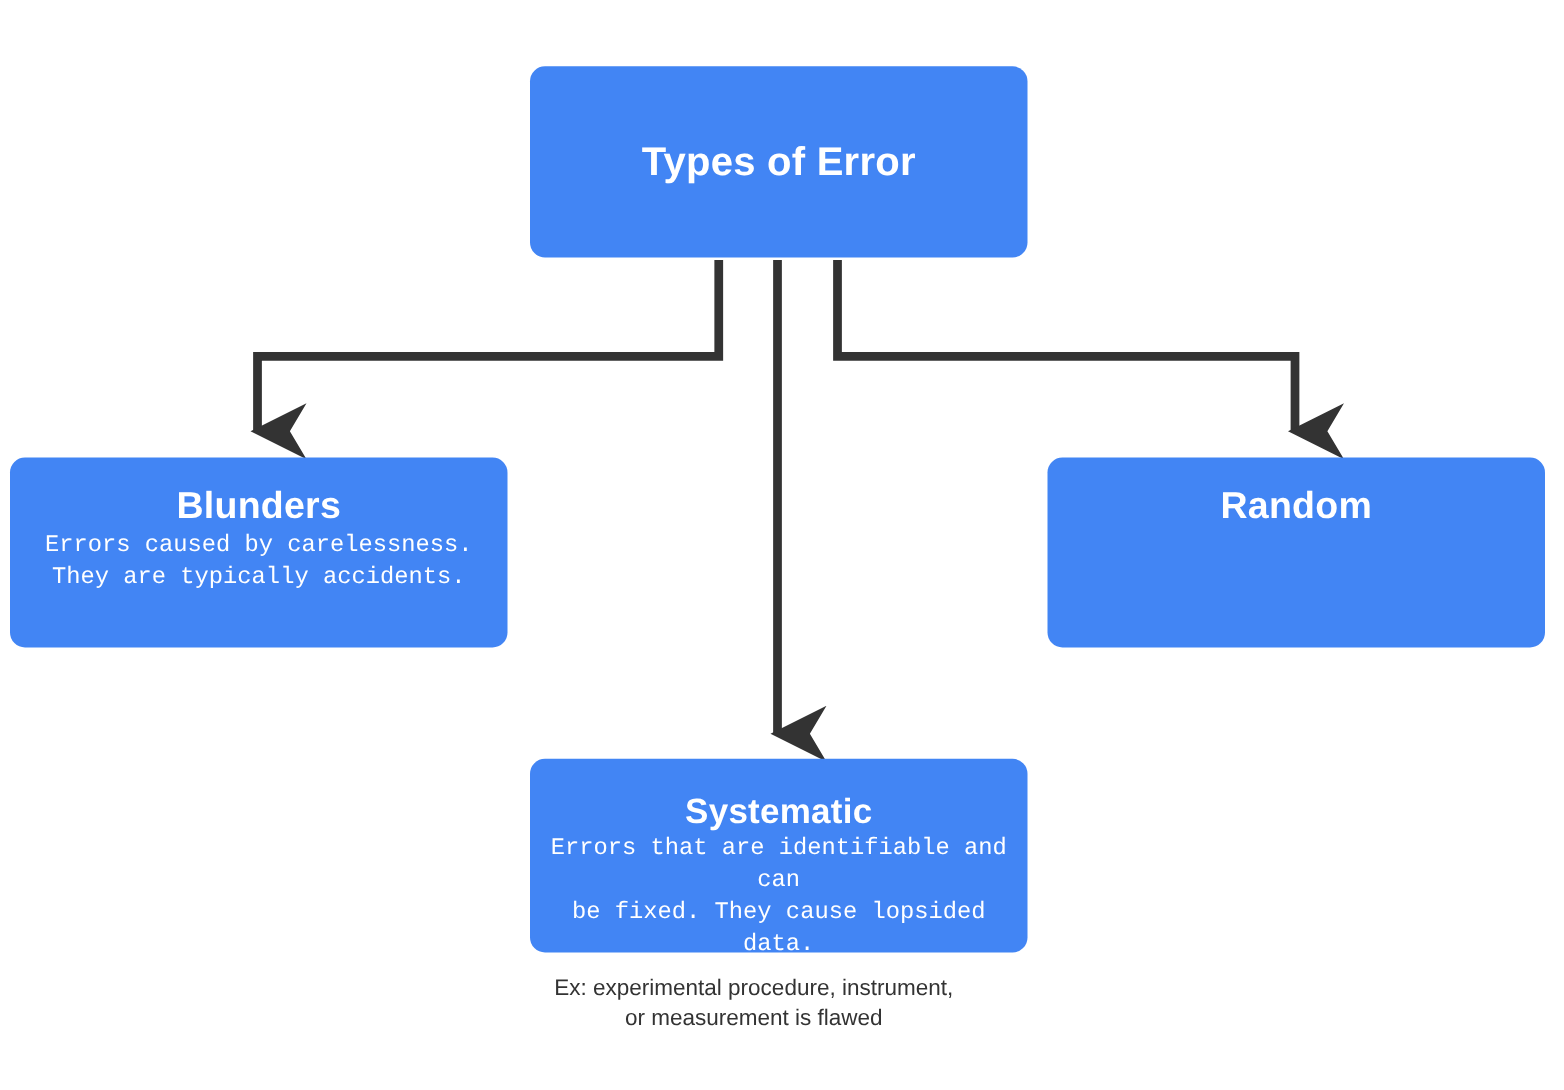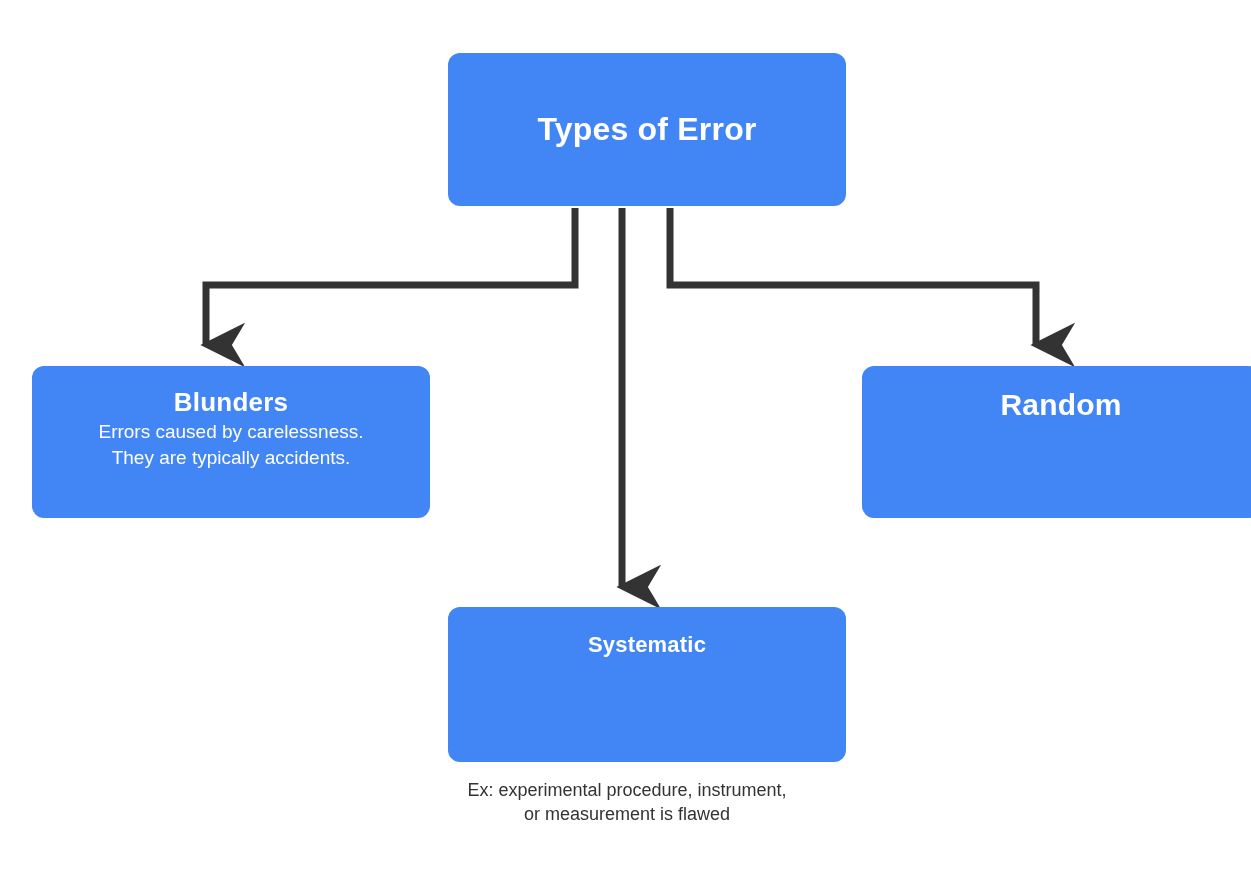--- a/index.html
+++ b/index.html
@@ -23,31 +23,30 @@
     box-sizing: border-box;
     border-radius: 12px;
     background: #4285f4;
     color: #ffffff;
     display: flex;
     flex-direction: column;
     align-items: center;
     justify-content: center;
     text-align: center;
     padding: 6px 12px;
-    margin-left: 24px;
   }
   .node-title {
     font-family: "Liberation Sans", sans-serif;
     font-weight: 700;
     line-height: 1.12;
     letter-spacing: 0.2px;
     color: #ffffff;
   }
   .node-desc {
-    font-family: Liberation Sans, sans-serif;
+    font-family: Liberation Mono, monospace;
     font-weight: 400;
     font-size: 19px;
     line-height: 1.34;
     color: #ffffff;
     white-space: pre-line;
     margin-top: 2px;
   }
 
   
   #node-root {
@@ -61,21 +60,21 @@
 
   
   #node-blunders {
     left: 8px;
     top: 366px;
     width: 398px;
     height: 152px;
     justify-content: flex-start;
     padding-top: 22px;
   }
-  #node-blunders .node-title { font-size: 26px; }
+  #node-blunders .node-title { font-size: 30px; }
 
   
   #node-random {
     left: 838px;
     top: 366px;
     width: 398px;
     height: 152px;
     justify-content: flex-start;
     padding-top: 22px;
   }
@@ -83,35 +82,35 @@
 
   
   #node-systematic {
     left: 424px;
     top: 607px;
     width: 398px;
     height: 155px;
     justify-content: flex-start;
     padding-top: 26px;
   }
-  #node-systematic .node-title { font-size: 22px; }
+  #node-systematic .node-title { font-size: 28px; }
 
   
   .caption {
     position: absolute;
     text-align: center;
     color: #333333;
     font-family: "Liberation Sans", sans-serif;
     font-size: 18px;
     line-height: 1.36;
     white-space: pre-line;
   }
   #caption-blunders   { left: 8px;   top: 536px; width: 398px; }
   #caption-random     { left: 838px; top: 536px; width: 398px; }
-  #caption-systematic { left: 408px; top: 778px; width: 438px; }
+  #caption-systematic { left: 384px; top: 778px; width: 438px; }
 
   
   #connectors {
     position: absolute;
     left: 0;
     top: 0;
     width: 1251px;
     height: 872px;
     pointer-events: none;
   }
@@ -140,20 +139,22 @@
   </div>
 
   <div class="node" id="node-blunders">
     <div class="node-title">Blunders</div>
     <div class="node-desc">Errors caused by carelessness.
 They are typically accidents.</div>
   </div>
 
   <div class="node" id="node-systematic">
     <div class="node-title">Systematic</div>
+    <div class="node-desc">Errors that are identifiable and can
+be fixed. They cause lopsided data.</div>
   </div>
   <div class="caption" id="caption-systematic">Ex: experimental procedure, instrument,
 or measurement is flawed</div>
 
   <div class="node" id="node-random">
     <div class="node-title">Random</div>
   </div>
 
 </div>
 

